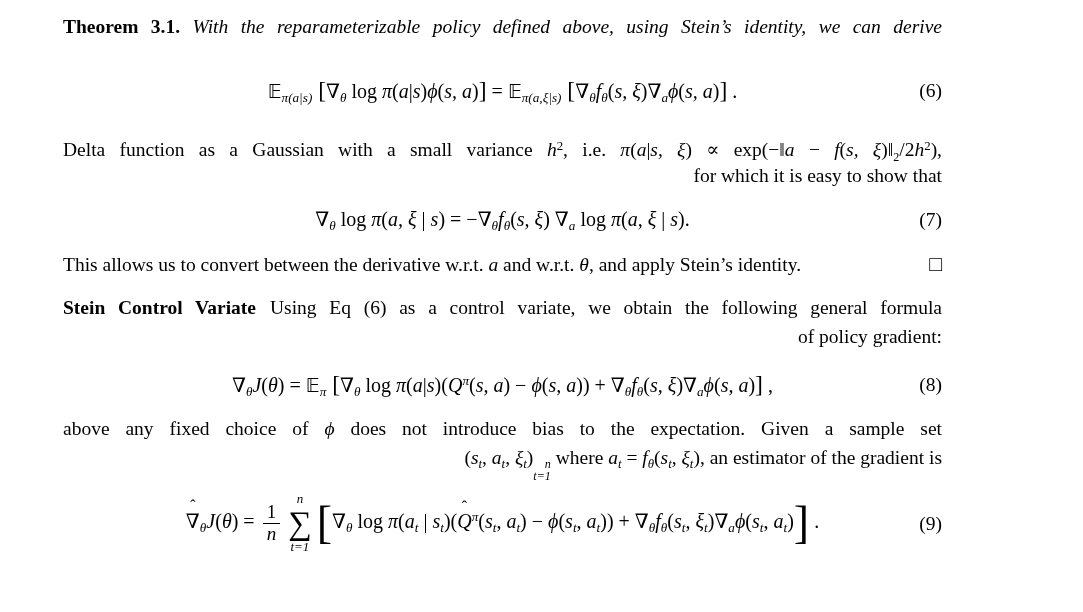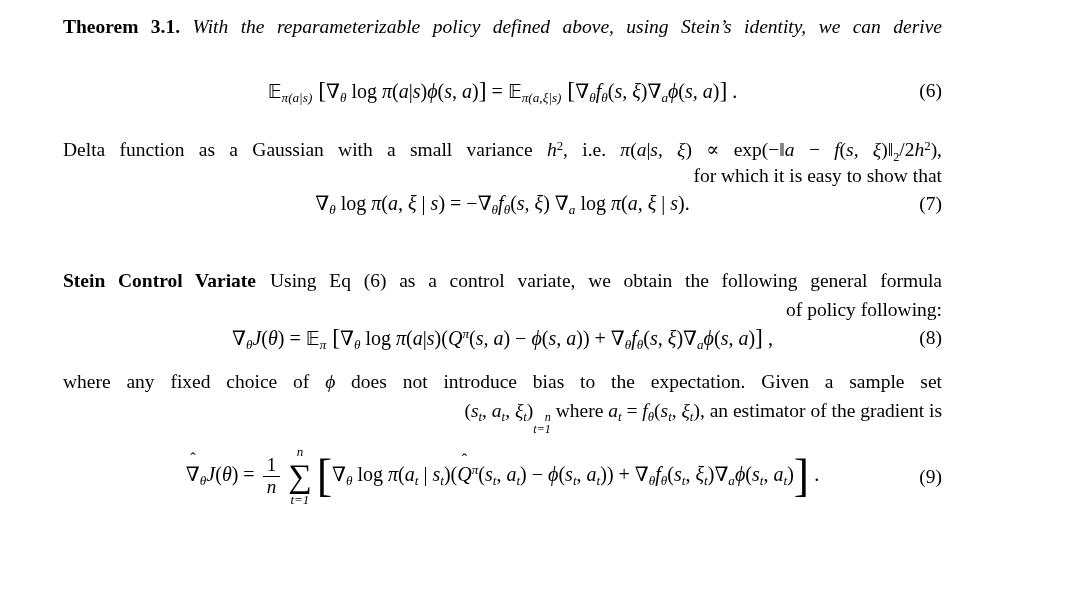--- a/index.html
+++ b/index.html
@@ -20,25 +20,25 @@
   .lline{text-align:right;}
   .tp{font-style:normal;}
   .tpi{font-style:italic;}
   .tb{font-weight:bold;font-style:normal;}
   .hgap{margin-left:14px;}
   
   .eqrow{position:relative;text-align:center;white-space:nowrap;font-size:20px;}
   .eqnum{position:absolute;right:0;top:50%;transform:translateY(-50%);font-size:19.5px;font-style:normal;}
   .eq6{margin-top:36px;}
   .proofp{margin-top:26px;}
-  .eq7{margin-top:1px;}
+  .eq7{margin-top:17px;}
   .qedline{margin-top:16px;display:flex;justify-content:space-between;align-items:baseline;}
   .qed{font-size:21px;line-height:29px;}
-  .steinp{margin-top:48px;}
-  .eq8{}
+  .steinp{margin-top:14px;}
+  .eq8{margin-top:20px;}
   .samplep{margin-top:14px;}
   .eq9{margin-top:10px;}
   
   .mi{font-style:italic;}
   .mr{font-style:normal;}
   .mbb{font-family:"DejaVu Sans","DejaVu Serif",serif;font-style:normal;font-size:95%;}
   .msub{font-size:66%;font-style:italic;vertical-align:-0.3em;}
   .msup{font-size:66%;font-style:italic;vertical-align:0.5em;}
   .msupr{font-size:66%;font-style:normal;vertical-align:0.5em;}
   .mbk{font-size:118%;font-style:normal;}
@@ -74,33 +74,37 @@
           <span class="sst">2</span>
         </span><span class="mr">/2</span><span class="mi">h</span><span class="msupr">2</span><span class="mr">),</span></div>
     <div class="lline"><span class="tp">for which it is easy to show that</span></div>
   </div>
 
   <div class="eqrow eq7">
     <span><span class="mr">∇</span><span class="msub">θ</span><span class="mr"> log </span><span class="mi">π</span><span class="mr">(</span><span class="mi">a, ξ</span><span class="mr"> | </span><span class="mi">s</span><span class="mr">)</span><span class="mr"> = −</span><span class="mr">∇</span><span class="msub">θ</span><span class="mi">f</span><span class="msub">θ</span><span class="mr">(</span><span class="mi">s, ξ</span><span class="mr">) </span><span class="mr">∇</span><span class="msub">a</span><span class="mr"> log </span><span class="mi">π</span><span class="mr">(</span><span class="mi">a, ξ</span><span class="mr"> | </span><span class="mi">s</span><span class="mr">).</span></span>
     <span class="eqnum">(7)</span>
   </div>
 
+  <div class="para qedline">
+    <span><span class="tp">This allows us to convert between the derivative w.r.t. </span><span class="mi">a</span><span class="tp"> and w.r.t. </span><span class="mi">θ</span><span class="tp">, and apply Stein’s identity.</span></span>
+    <span class="qed">□</span>
+  </div>
 
   <div class="para steinp">
     <div class="jline"><span class="tb">Stein Control Variate</span><span class="tp hgap">Using Eq (6) as a control variate, we obtain the following general formula</span></div>
-    <div class="lline"><span class="tp">of policy following:</span></div>
+    <div class="lline"><span class="tp">of policy gradient:</span></div>
   </div>
 
   <div class="eqrow eq8">
     <span><span class="mr">∇</span><span class="msub">θ</span><span class="mi">J</span><span class="mr">(</span><span class="mi">θ</span><span class="mr">) = </span><span class="mbb">𝔼</span><span class="msub">π</span><span class="mbk"> [</span><span class="mr">∇</span><span class="msub">θ</span><span class="mr"> log </span><span class="mi">π</span><span class="mr">(</span><span class="mi">a</span><span class="mr">|</span><span class="mi">s</span><span class="mr">)(</span><span class="mi">Q</span><span class="msup">π</span><span class="mr">(</span><span class="mi">s, a</span><span class="mr">) − </span><span class="mi">ϕ</span><span class="mr">(</span><span class="mi">s, a</span><span class="mr">)) + </span><span class="mr">∇</span><span class="msub">θ</span><span class="mi">f</span><span class="msub">θ</span><span class="mr">(</span><span class="mi">s, ξ</span><span class="mr">)</span><span class="mr">∇</span><span class="msub">a</span><span class="mi">ϕ</span><span class="mr">(</span><span class="mi">s, a</span><span class="mr">)</span><span class="mbk">]</span><span class="mr"> ,</span></span>
     <span class="eqnum">(8)</span>
   </div>
 
   <div class="para samplep">
-    <div class="jline"><span class="tp">where any fixed choice of </span><span class="mi">ϕ</span><span class="tp"> does not introduce bias to the expectation.  Given a sample set</span></div>
+    <div class="jline"><span class="tp">above any fixed choice of </span><span class="mi">ϕ</span><span class="tp"> does not introduce bias to the expectation.  Given a sample set</span></div>
     <div class="lline"><span class="mr">(</span><span class="mi">s</span><span class="msub">t</span><span class="mr">, </span><span class="mi">a</span><span class="msub">t</span><span class="mr">, </span><span class="mi">ξ</span><span class="msub">t</span><span class="mr">)</span><span class="mss mss">
           <span class="sst">n</span>
           <span class="ssb">t=1</span>
         </span><span class="tp"> where </span><span class="mi">a</span><span class="msub">t</span><span class="mr"> = </span><span class="mi">f</span><span class="msub">θ</span><span class="mr">(</span><span class="mi">s</span><span class="msub">t</span><span class="mr">, </span><span class="mi">ξ</span><span class="msub">t</span><span class="mr">)</span><span class="tp">, an estimator of the gradient is</span></div>
   </div>
 
   <div class="eqrow eq9">
     <span><span class="mhat"><span class="hacc">ˆ</span><span class="mr">∇</span></span><span class="msub">θ</span><span class="mi">J</span><span class="mr">(</span><span class="mi">θ</span><span class="mr">) = </span><span class="mfrac"><span class="fnum">1</span><span class="fden">n</span></span><span class="msum">
           <span class="slim">n</span>
           <span class="ssig">∑</span>

